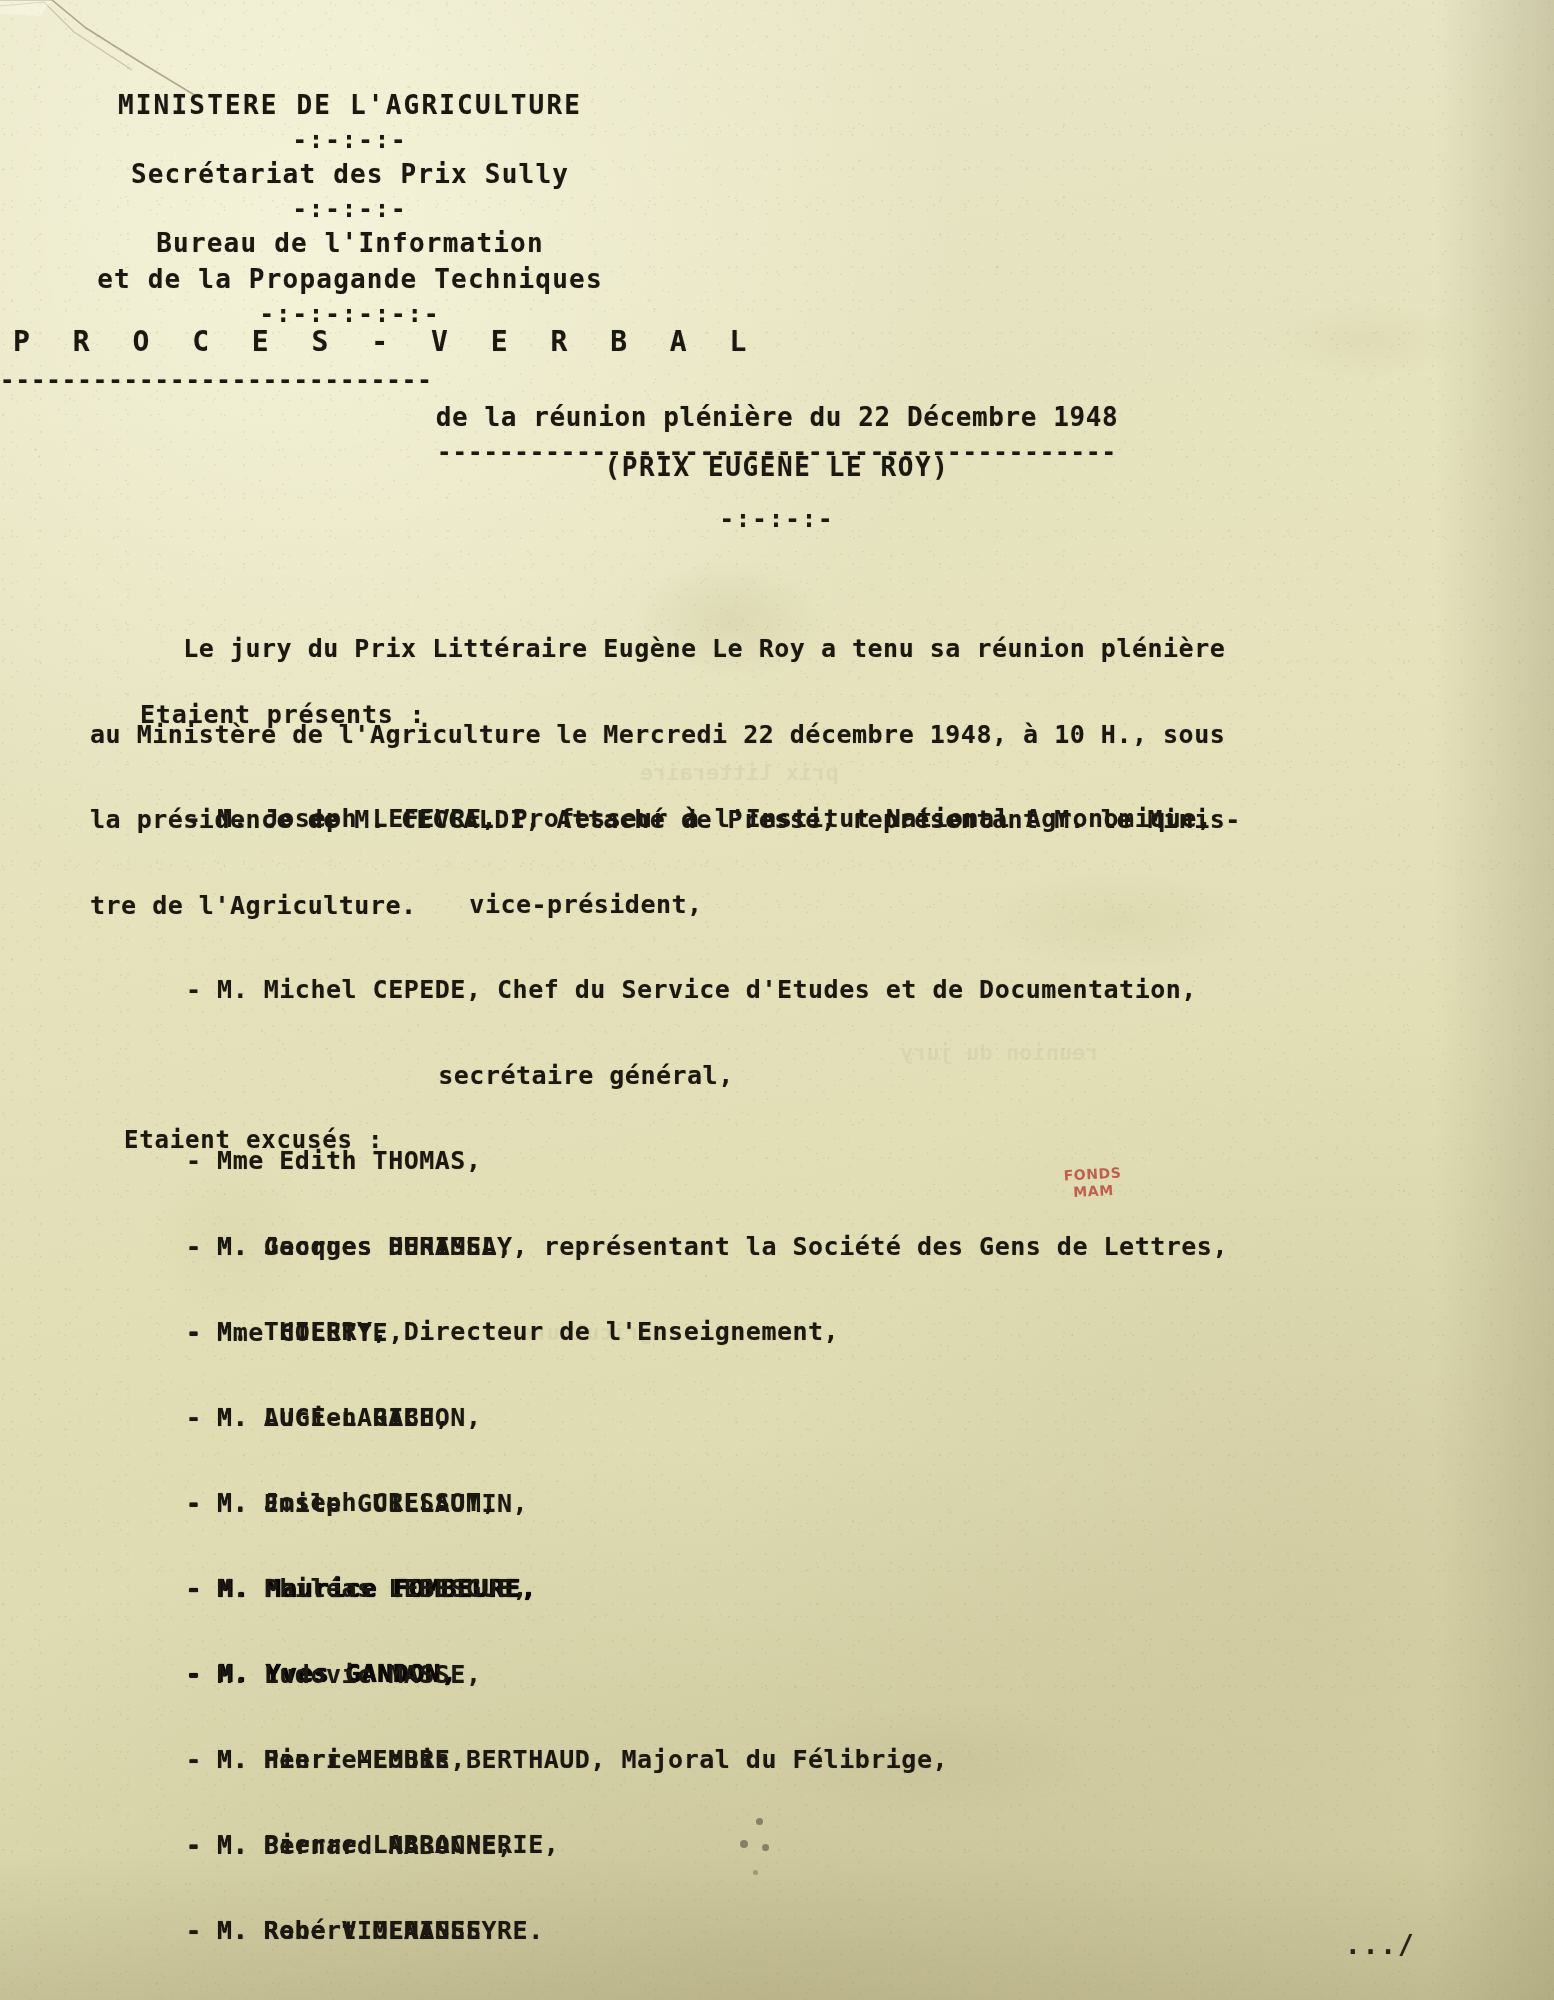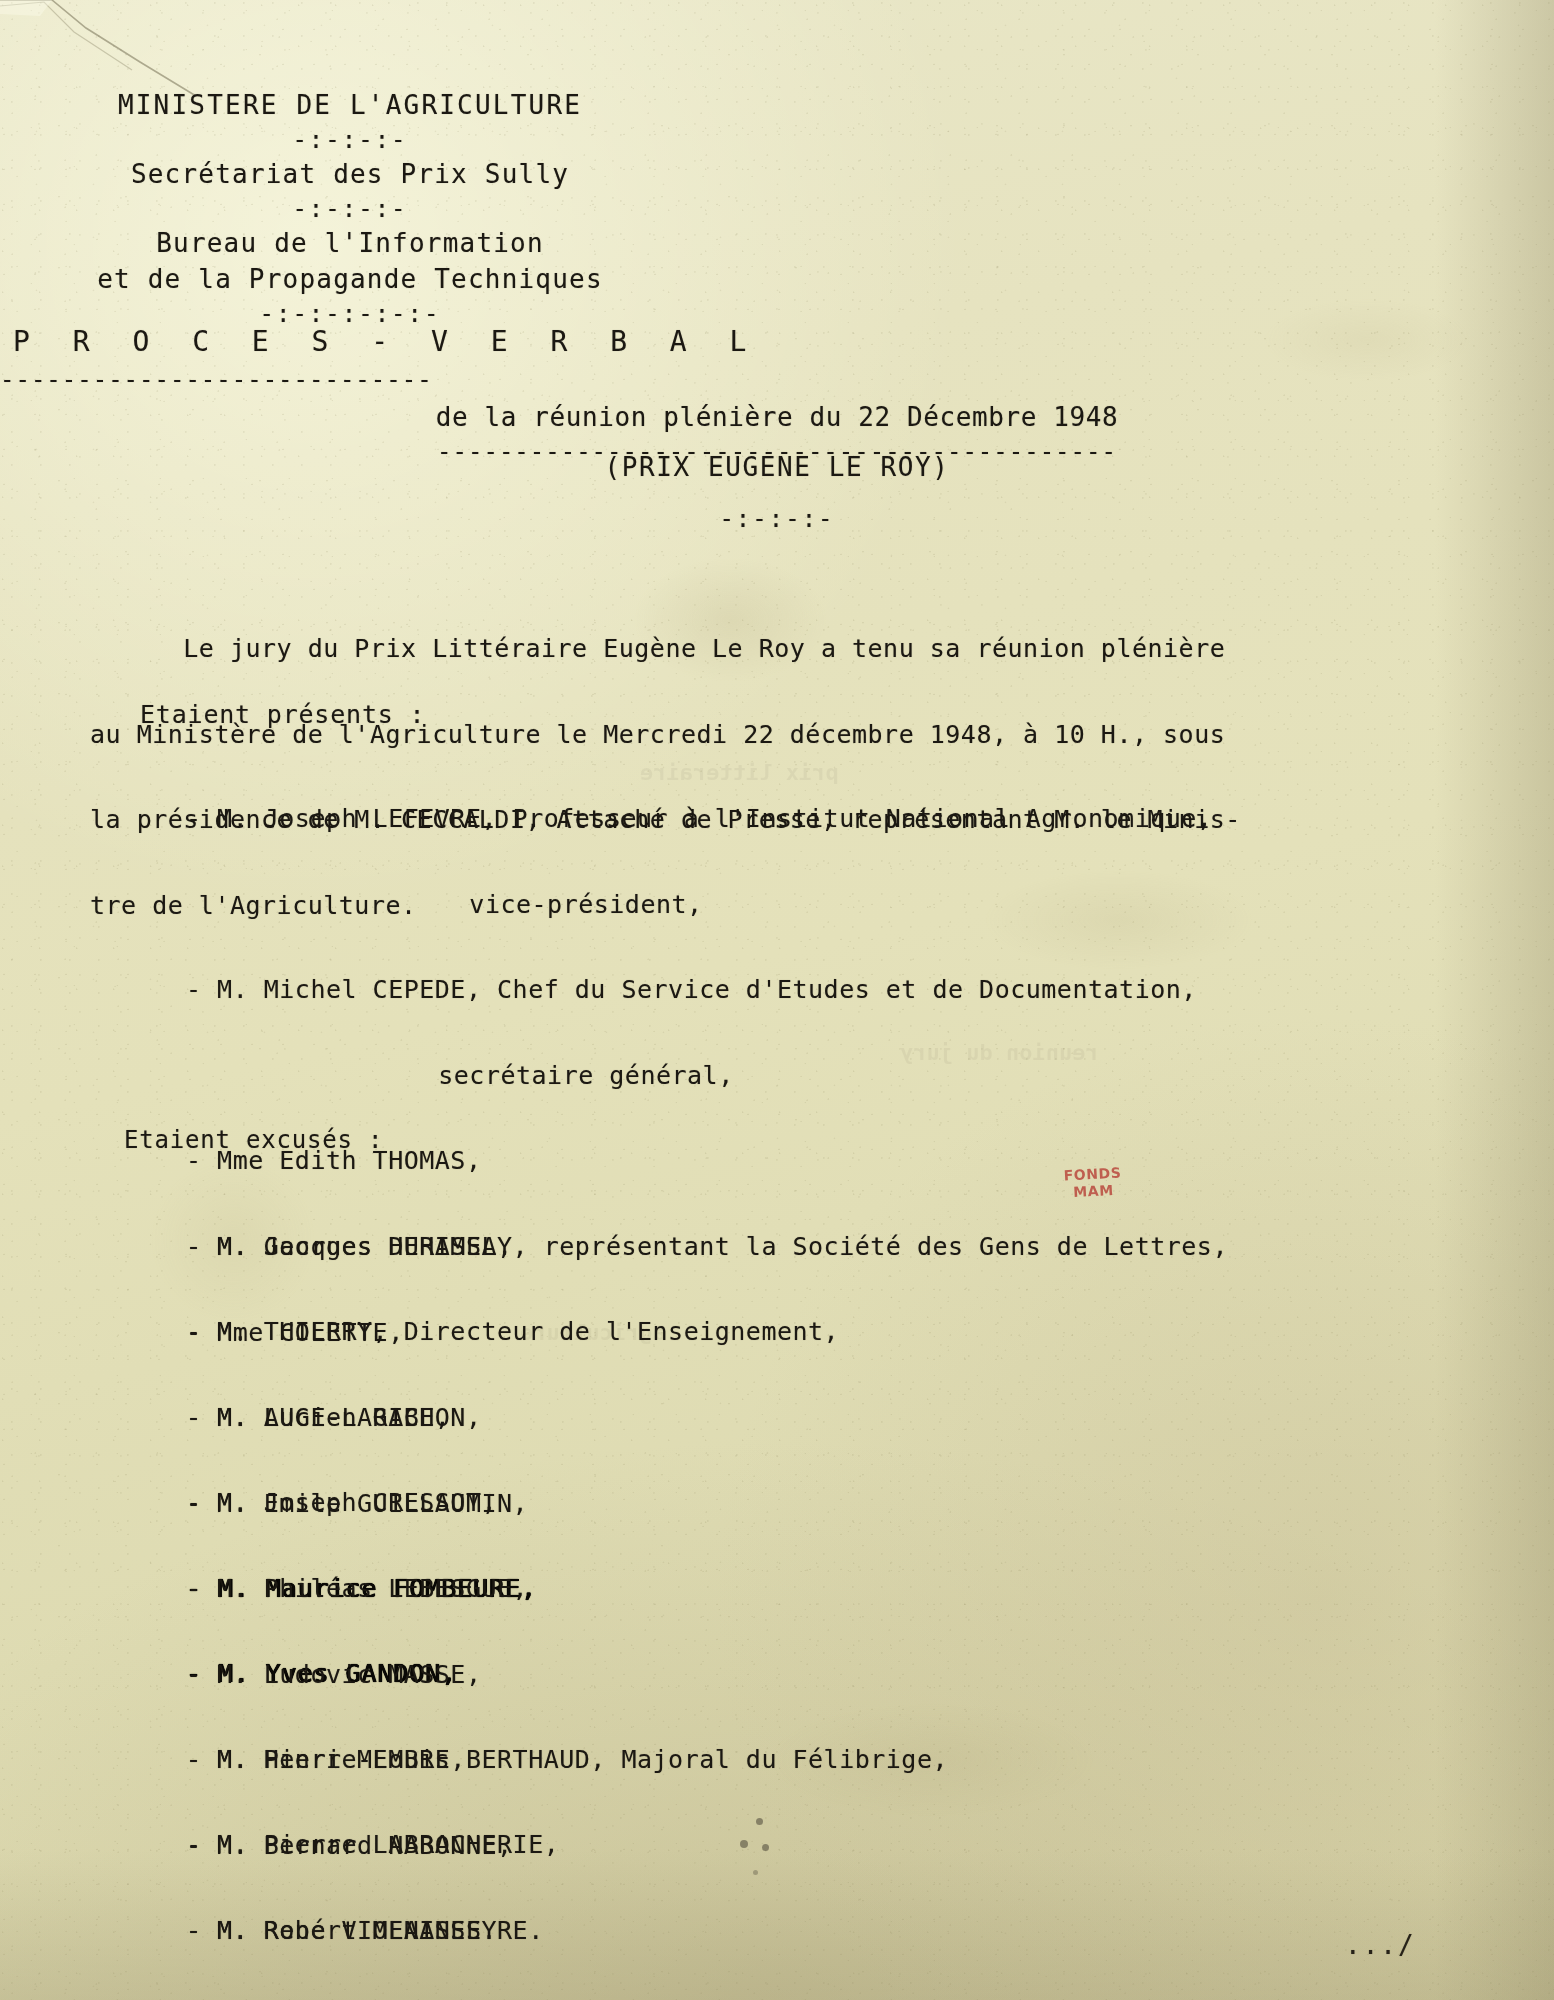--- a/index.html
+++ b/index.html
@@ -86,21 +86,21 @@
 
   .content {
     position: relative;
     z-index: 3;
     padding: 0;
   }
 
   
   .tw {
     font-family: "DejaVu Sans Mono", "Liberation Mono", monospace;
-    font-weight: 400;
+    font-weight: 700;
     color: #1b1812;
     letter-spacing: 0.5px;
     white-space: pre;
     text-shadow: 0 0 1px rgba(27,24,18,0.30);
   }
 
   
   .header-block {
     position: absolute;
     top: 92px;

